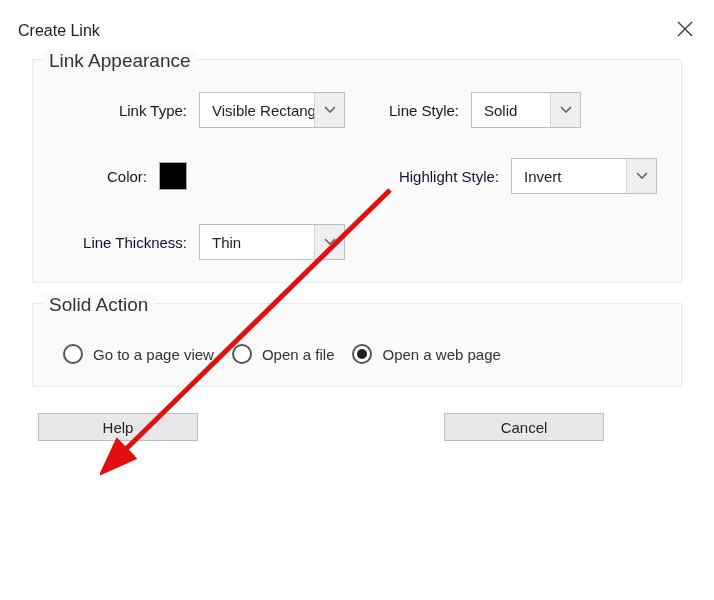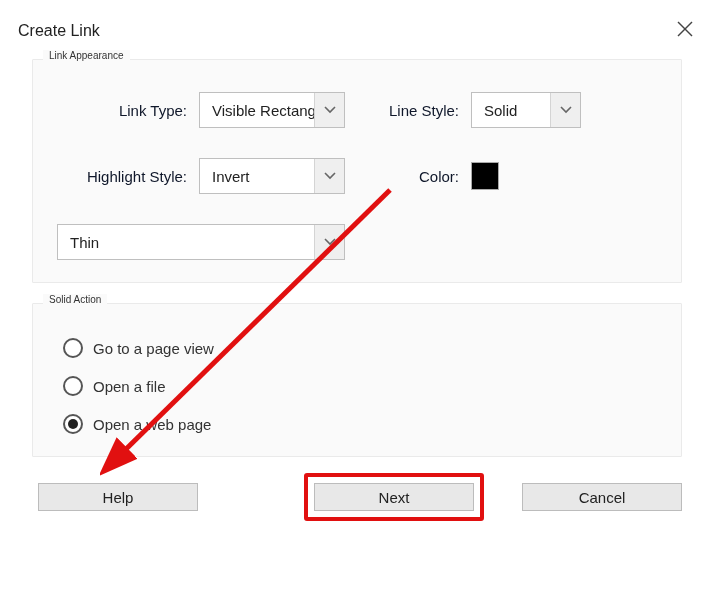--- a/index.html
+++ b/index.html
@@ -31,21 +31,21 @@
       margin-bottom: 20px;
       position: relative;
       border-radius: 1px;
     }
     .fieldset-legend {
       position: absolute;
       top: -10px;
       left: 10px;
       background: #fafafa;
       padding: 0 6px;
-      font-size: 10px;
+      font-size: 19px;
       color: #333;
     }
 
     .form-grid {
       display: grid;
       grid-template-columns: 1fr 1fr;
       column-gap: 24px;
       row-gap: 30px;
       margin-top: 10px;
     }
@@ -87,21 +87,21 @@
 
     .select-small { flex: 0 0 110px; }
 
     .color-swatch {
       width: 28px;
       height: 28px;
       border: 1px solid #aaa;
       background: #000;
     }
 
-    .radio-list { margin-top: 12px; display: flex; flex-direction: column; gap: 18px; padding-left: 6px; }
+    .radio-list { margin-top: 18px; display: flex; gap: 18px; padding-left: 6px; }
     .radio-item { display: flex; align-items: center; gap: 10px; cursor: pointer; }
     .radio-circle {
       width: 20px; height: 20px;
       border: 2px solid #555; border-radius: 50%;
       display: flex; align-items: center; justify-content: center;
       background: #fff;
     }
     .radio-circle .dot { width: 10px; height: 10px; background: #222; border-radius: 50%; display: none; }
     .radio-item.selected .radio-circle .dot { display: block; }
     .radio-label { font-size: 15px; color: #333; }
@@ -178,37 +178,38 @@
           <span class="value">Solid</span>
           <span class="select-chevron">
             <svg viewBox="0 0 12 8" fill="none">
                 <polyline points="1 1 6 6 11 1"></polyline>
               </svg>
           </span>
         </div>
       </div>
 
       <div class="form-cell">
+        <label style="flex-basis:90px">Color:</label>
+        <div class="color-swatch" title="#000000" style="background: rgb(0, 0, 0);"></div>
+      </div>
+
+      <div class="form-cell">
         <label>Highlight Style:</label>
         <div class="select-wrap">
           <span class="value">Invert</span>
           <span class="select-chevron">
             <svg viewBox="0 0 12 8" fill="none">
                 <polyline points="1 1 6 6 11 1"></polyline>
               </svg>
           </span>
         </div>
       </div>
 
       <div class="form-cell">
-        <label style="flex-basis:90px">Color:</label>
-        <div class="color-swatch" title="#000000" style="background: rgb(0, 0, 0);"></div>
-      </div>
-
-      <div class="form-cell">
+        <label>Line Thickness:</label>
         <div class="select-wrap">
           <span class="value">Thin</span>
           <span class="select-chevron">
             <svg viewBox="0 0 12 8" fill="none">
                 <polyline points="1 1 6 6 11 1"></polyline>
               </svg>
           </span>
         </div>
       </div>
 
@@ -238,24 +239,20 @@
       </div>
 
     </div>
   </div>
 
   <div class="button-row">
     <div class="btn-wrap">
       <button class="btn">Help</button>
     </div>
     <div class="spacer1"></div>
-    <div class="btn-wrap">
-      <button class="btn">Next</button>
-      <div class="highlight-box"></div>
-    </div>
     <div class="btn-wrap">
       <button class="btn">Cancel</button>
     </div>
   </div>
 
 </div>
 
 <svg class="arrow-svg" viewBox="0 0 320 300">
   <defs>
     <marker id="ahead" markerWidth="10" markerHeight="10" refX="2" refY="3" orient="auto">

